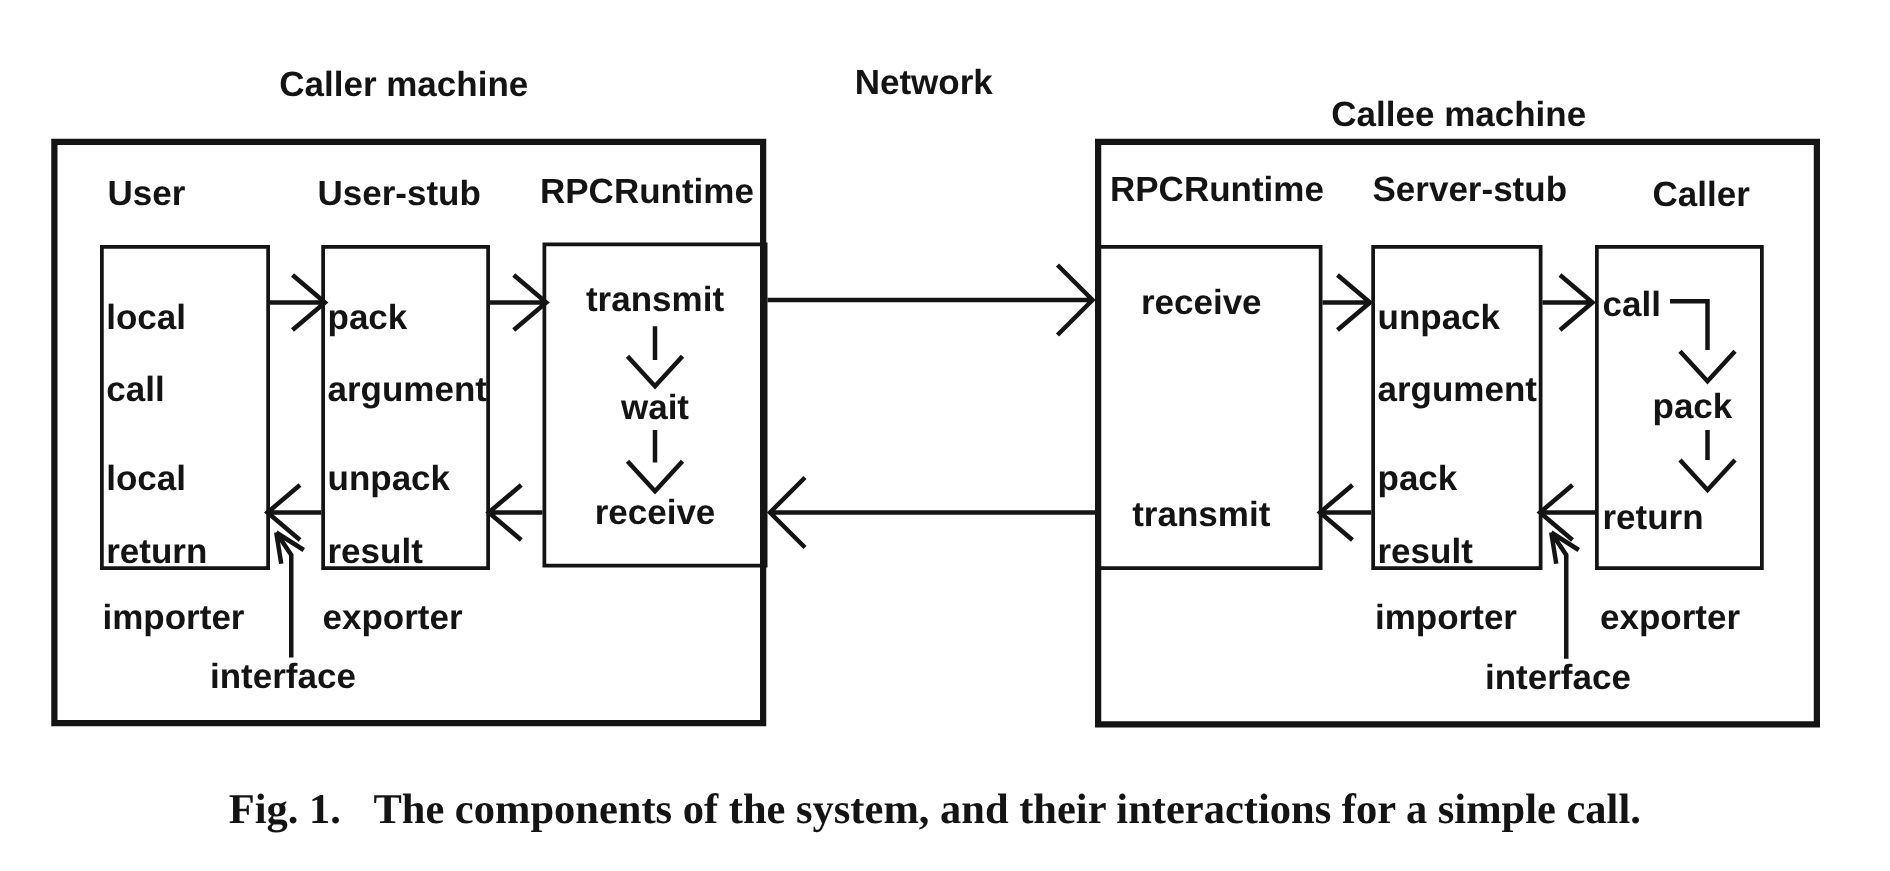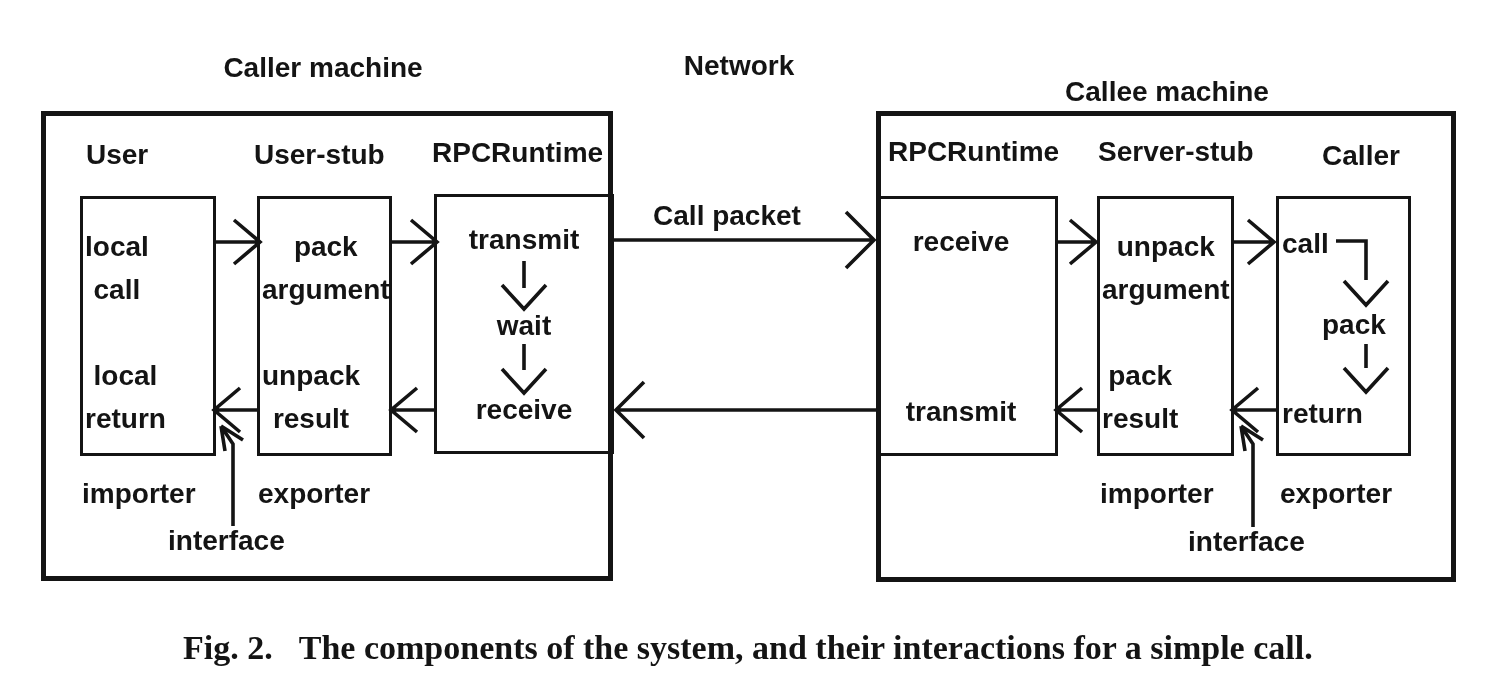--- a/index.html
+++ b/index.html
@@ -10,21 +10,21 @@
     overflow:hidden;
     font-family:"Liberation Sans",sans-serif;
   }
   .lbl{
     position:absolute;
     font:700 28px/1.1 "Liberation Sans",sans-serif;
     color:#141414;
     white-space:pre-line;
     letter-spacing:0px;
   }
-  .two{line-height:43px;text-align:center;}
+  .two{line-height:58px;}
   .ctr{text-align:center;}
   .box{
     position:absolute;
     border:3px solid #141414;
     background:transparent;
     box-sizing:border-box;
   }
   .outer{border-width:5px;}
   svg.overlay{
     position:absolute;left:0;top:0;width:1512px;height:697px;
@@ -86,21 +86,20 @@
   <div class="lbl ctr" style="left:877px;top:227px;width:168px;">receive</div>
   <div class="lbl ctr" style="left:877px;top:397px;width:168px;">transmit</div>
   <div class="lbl two" style="left:1102px;top:225px;">unpack
 argument</div>
   <div class="lbl two" style="left:1102px;top:354px;">pack
 result</div>
   <div class="lbl" style="left:1282px;top:229px;">call</div>
   <div class="lbl" style="left:1322px;top:310px;">pack</div>
   <div class="lbl" style="left:1282px;top:399px;">return</div>
 
-  <div class="lbl ctr" style="left:627px;top:201px;width:200px;">Call packet</div>
 
   <div class="lbl" style="left:82px;top:479px;">importer</div>
   <div class="lbl" style="left:258px;top:479px;">exporter</div>
   <div class="lbl" style="left:168px;top:526px;">interface</div>
 
   <div class="lbl" style="left:1100px;top:479px;">importer</div>
   <div class="lbl" style="left:1280px;top:479px;">exporter</div>
   <div class="lbl" style="left:1188px;top:527px;">interface</div>
 
   <svg class="overlay" viewBox="0 0 1512 697">
@@ -125,18 +124,18 @@
     <path d="M524,344 V370 M502,369 L524,393 L546,369"></path>
 
     <path d="M1336,241 H1366 V280 M1344,281 L1366,305 L1388,281"></path>
     <path d="M1366,344 V368 M1344,368 L1366,392 L1388,368"></path>
 
     <path d="M233,526 V444 L221,426 M221,426 L225,451 M221,426 L243,440"></path>
     <path d="M1253,527 V444 L1241,426 M1241,426 L1245,451 M1241,426 L1263,440"></path>
   </svg>
 
   <div class="caption">
-    <span class="cap-prefix">Fig. 2.</span><span class="cap-text">The components of the system, and their interactions for a simple call.</span>
+    <span class="cap-prefix">Fig. 1.</span><span class="cap-text">The components of the system, and their interactions for a simple call.</span>
   </div>
 
   <div class="watermark">@稀土掘金技术社区</div>
 
 </div>
 
 </body></html>

